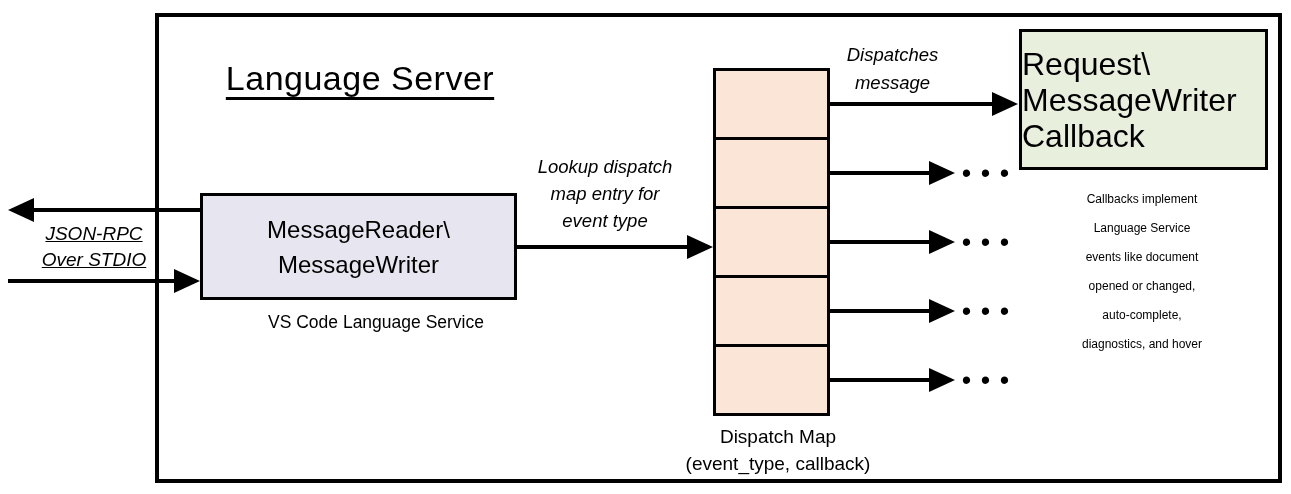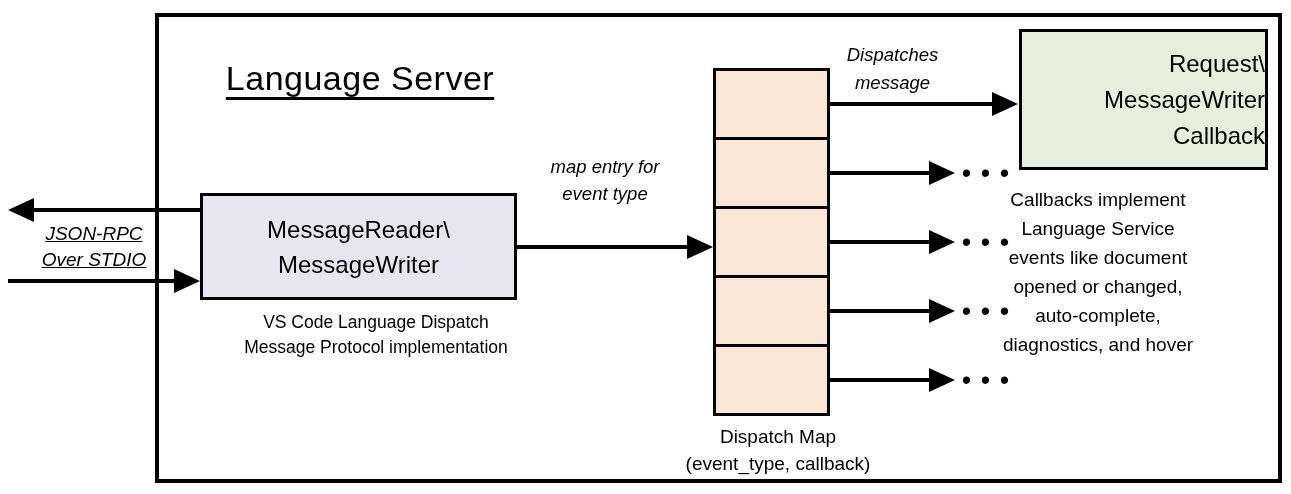--- a/index.html
+++ b/index.html
@@ -28,23 +28,23 @@
   .lookup-label{left:517px;top:153px;width:176px;text-align:center;font-style:italic;font-size:18.5px;line-height:27px;}
   .dispatches-label{left:815px;top:41px;width:155px;text-align:center;font-style:italic;font-size:18.5px;line-height:28px;}
 
   .dispatch-map{left:713px;top:68px;width:117px;height:348px;border:3px solid var(--line-color);
                 display:flex;flex-direction:column;}
   .dm-cell{flex:1;background:var(--dispatch-map-fill);border-bottom:3px solid var(--line-color);}
   .dm-cell:last-child{border-bottom:none;}
   .dm-caption{left:663px;top:423px;width:230px;text-align:center;font-size:19px;line-height:27px;}
 
   .callback-box{left:1019px;top:29px;width:249px;height:141px;border:3px solid var(--line-color);
-                background:var(--callback-box-fill);display:flex;flex-direction:column;align-items:flex-end;justify-content:center;
-                font-size:24px;line-height:36px;text-align:center;}
-  .callbacks-note{left:964px;top:185px;width:268px;text-align:center;font-size:19px;line-height:29px;}
+                background:var(--callback-box-fill);display:flex;flex-direction:column;align-items:flex-start;justify-content:center;
+                font-size:32px;line-height:36px;text-align:center;}
+  .callbacks-note{left:1008px;top:185px;width:268px;text-align:center;font-size:12px;line-height:29px;}
   .callbacks-note span{display:block;}
 
   .ellipsis{width:52px;text-align:center;font-size:27px;line-height:26px;height:26px;letter-spacing:1px;}
   .ell-1{left:960px;top:160px;}
   .ell-2{left:960px;top:229px;}
   .ell-3{left:960px;top:298px;}
   .ell-4{left:960px;top:367px;}
   .line-span{display:block;}
 </style>
 </head>
@@ -105,25 +105,25 @@
   <div class="abs io-label">
     <span class="line-span">JSON-RPC</span>
     <span class="line-span">Over STDIO</span>
   </div>
 
   <div class="abs msg-box">
     <span class="line-span">MessageReader\</span>
     <span class="line-span">MessageWriter</span>
   </div>
   <div class="abs msg-caption">
-    <span class="line-span">VS Code Language Dispatch</span>
-    <span class="line-span">Message Protocol implementation</span>
+    <span class="line-span">VS Code Language Service</span>
   </div>
 
   <div class="abs lookup-label">
+    <span class="line-span">Lookup dispatch</span>
     <span class="line-span">map entry for</span>
     <span class="line-span">event type</span>
   </div>
 
   <div class="abs dispatches-label">
     <span class="line-span">Dispatches</span>
     <span class="line-span">message</span>
   </div>
 
   <div class="abs dispatch-map">

